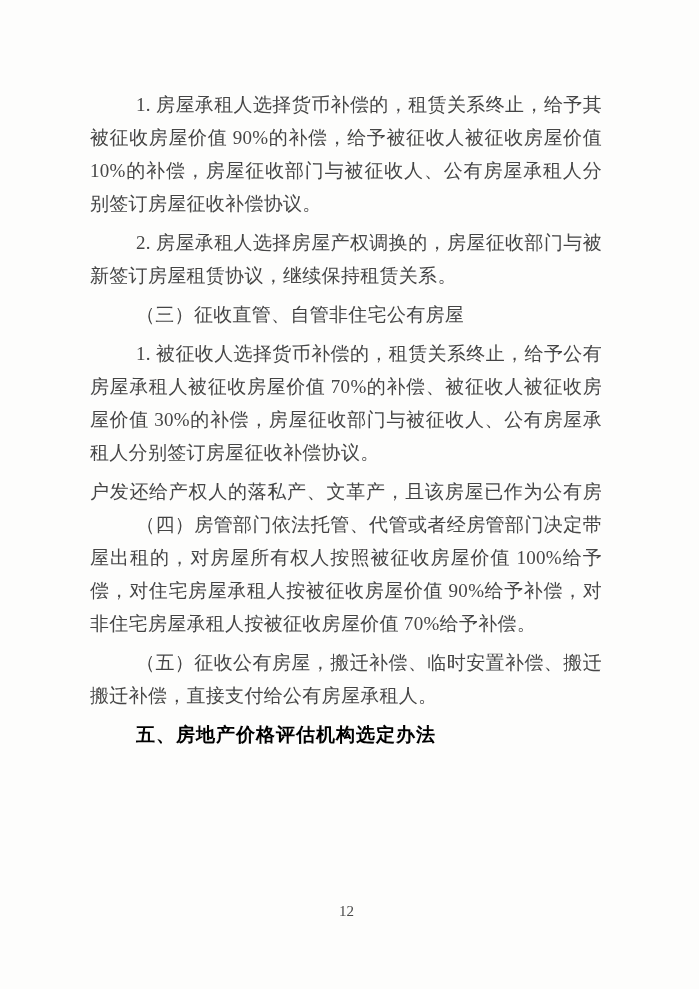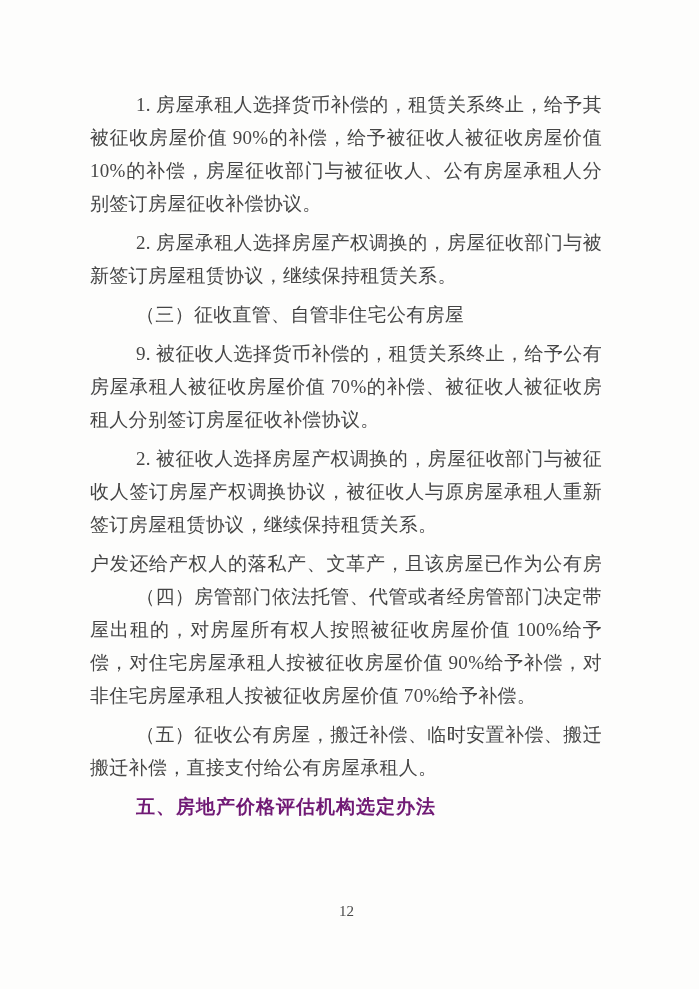--- a/index.html
+++ b/index.html
@@ -40,21 +40,21 @@
     letter-spacing: 0.3px;
   }
   .line.fill {
     text-align-last: justify;
   }
   .line.first {
     text-indent: 46px;
   }
   .block.heading .line {
     font-weight: bold;
-    color: #701a75;
+    color: #000000;
     letter-spacing: 1px;
   }
   .page-number {
     position: absolute;
     top: 899px;
     left: 0;
     width: 693px;
     text-align: center;
     font-size: 15px;
     line-height: 24px;
@@ -73,28 +73,24 @@
         <div class="line">别签订房屋征收补偿协议。</div>
       </div>
       <div class="block paragraph">
         <div class="line first fill">2. 房屋承租人选择房屋产权调换的，房屋征收部门与被</div>
         <div class="line">新签订房屋租赁协议，继续保持租赁关系。</div>
       </div>
       <div class="block subheading">
         <div class="line first">（三）征收直管、自管非住宅公有房屋</div>
       </div>
       <div class="block paragraph">
-        <div class="line first fill">9. 被征收人选择货币补偿的，租赁关系终止，给予公有</div>
+        <div class="line first fill">1. 被征收人选择货币补偿的，租赁关系终止，给予公有</div>
         <div class="line fill">房屋承租人被征收房屋价值 70%的补偿、被征收人被征收房</div>
+        <div class="line fill">屋价值 30%的补偿，房屋征收部门与被征收人、公有房屋承</div>
         <div class="line">租人分别签订房屋征收补偿协议。</div>
-      </div>
-      <div class="block paragraph">
-        <div class="line first fill">2. 被征收人选择房屋产权调换的，房屋征收部门与被征</div>
-        <div class="line fill">收人签订房屋产权调换协议，被征收人与原房屋承租人重新</div>
-        <div class="line">签订房屋租赁协议，继续保持租赁关系。</div>
       </div>
       <div class="block paragraph">
         <div class="line fill">户发还给产权人的落私产、文革产，且该房屋已作为公有房</div>
         <div class="line first fill">（四）房管部门依法托管、代管或者经房管部门决定带</div>
         <div class="line fill">屋出租的，对房屋所有权人按照被征收房屋价值 100%给予补</div>
         <div class="line fill">偿，对住宅房屋承租人按被征收房屋价值 90%给予补偿，对</div>
         <div class="line">非住宅房屋承租人按被征收房屋价值 70%给予补偿。</div>
       </div>
       <div class="block paragraph">
         <div class="line first fill">（五）征收公有房屋，搬迁补偿、临时安置补偿、搬迁</div>

